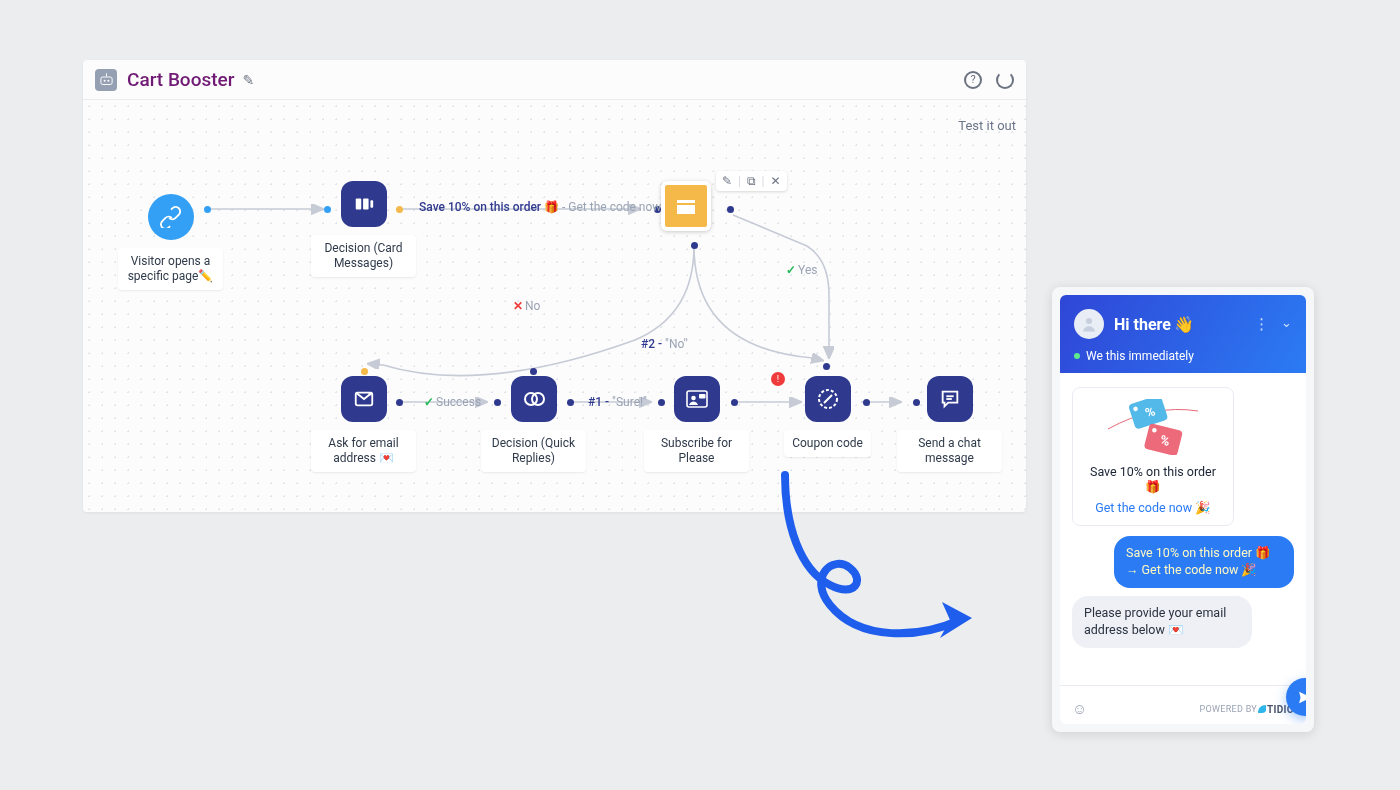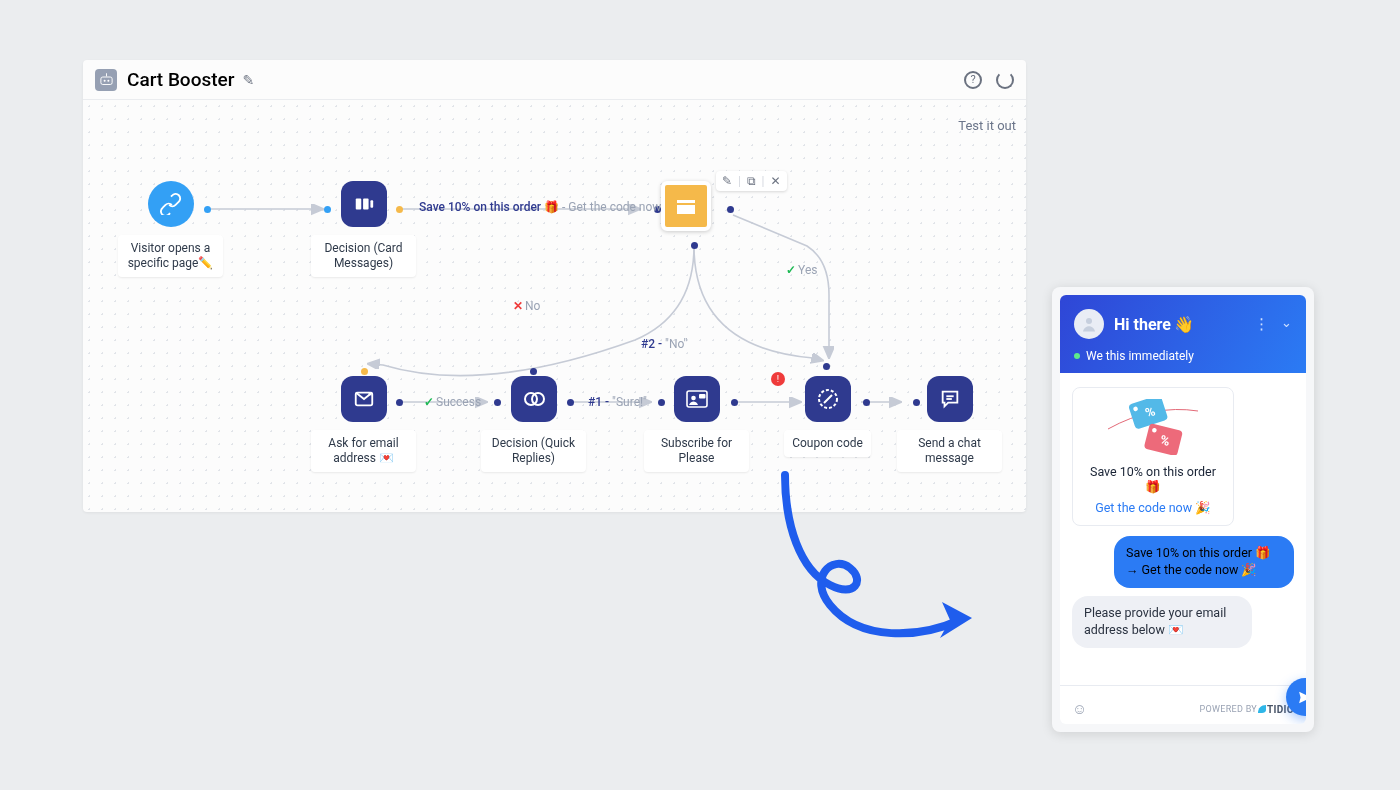--- a/index.html
+++ b/index.html
@@ -1,20 +1,20 @@
 <!DOCTYPE html>
 <html><head>
 <meta charset="utf-8">
 <style>
 *{box-sizing:border-box;margin:0;padding:0;font-family:-apple-system,BlinkMacSystemFont,"Segoe UI",Roboto,Arial,sans-serif}
 body{background:#ebedef;width:1400px;height:790px;overflow:hidden;position:relative}
 .builder{position:absolute;left:83px;top:60px;width:943px;height:452px;background:#fcfcfc;border-radius:4px;box-shadow:0 1px 3px rgba(0,0,0,.06)}
 .bheader{height:40px;border-bottom:1px solid #eaecef;display:flex;align-items:center;padding:0 12px}
 .boticon{width:22px;height:22px;background:#96a0b3;border-radius:4px;display:flex;align-items:center;justify-content:center;color:#fff;font-size:13px;margin-right:10px}
-.title{font-size:19px;font-weight:500;color:#000000}
+.title{font-size:19px;font-weight:500;color:#701a75}
 .editico{margin-left:8px;color:#6b7280;font-size:14px}
 .hright{margin-left:auto;display:flex;gap:14px;color:#6b7280;font-size:16px}
 .hico{width:18px;height:18px;border:2px solid #6b7280;border-radius:50%;display:flex;align-items:center;justify-content:center;font-size:11px}
 .canvas{position:relative;width:100%;height:412px;background-image:radial-gradient(circle,#e1e4e9 1px,transparent 1px);background-size:13px 13px}
 .testlink{position:absolute;right:10px;top:18px;color:#6b758a;font-size:13px}
 .node{position:absolute;display:flex;flex-direction:column;align-items:center;width:105px}
 .nodeicon{width:46px;height:46px;border-radius:12px;display:flex;align-items:center;justify-content:center;color:#fff}
 .nodeicon.round{border-radius:50%}
 .nodeicon.blue{background:#33a0f5}
 .nodeicon.navy{background:#2f3a8f}
@@ -49,21 +49,21 @@
 .ctitle{font-size:16px;font-weight:700;flex:1}
 .cicons{display:flex;gap:12px;font-size:15px;color:#cfe0ff}
 .csub{margin-top:10px;font-size:12px;display:flex;align-items:center;gap:6px}
 .gdot{width:6px;height:6px;border-radius:50%;background:#5eea8a;display:inline-block}
 .cbody{flex:1;padding:14px 12px 0;overflow:hidden}
 .card{background:#fff;border:1px solid #e8ebf1;border-radius:8px;padding:10px;width:162px;margin-bottom:10px}
 .cardimg{height:58px;display:flex;align-items:center;justify-content:center;margin-bottom:8px}
 .cardtxt{font-size:12.5px;text-align:center;color:#1a2436}
 .cardlink{font-size:12.5px;text-align:center;color:#2b7bf4;margin-top:6px}
 .bubble{border-radius:16px;padding:9px 12px;font-size:12.5px;line-height:1.35;margin-bottom:8px;max-width:180px}
-.bubble.sent{background:#2b7bf4;color:#000000;margin-left:auto}
+.bubble.sent{background:#2b7bf4;color:#fef9c3;margin-left:auto}
 .bubble.recv{background:#eef0f5;color:#2a3240}
 .cfoot{border-top:1px solid #e8ebf1;padding:8px 12px 6px}
 .cinput{color:#9aa3b4;font-size:13px;padding:4px 0}
 .cpow{display:flex;align-items:center;justify-content:space-between;margin-top:6px}
 .emoji{color:#9aa3b4;font-size:15px}
 .powtxt{font-size:9px;color:#9aa3b4;letter-spacing:.3px;display:flex;align-items:center;}
 .tidio{font-weight:700;color:#4a5568;font-size:10px}
 .sendfab{position:absolute;right:-18px;bottom:8px;width:38px;height:38px;border-radius:50%;background:#2b7bf4;display:flex;align-items:center;justify-content:center;box-shadow:0 4px 12px rgba(43,123,244,.4)}
 .sendfab svg{fill:#fff}
 
@@ -105,21 +105,21 @@
       <path d="M318 109 L555 109" marker-end="url(#ah)"></path>
       <path d="M650 115 L724 146 Q746 160 746 195 L746 256" marker-end="url(#ah)"></path>
       <path d="M611 146 Q611 215 552 240 Q400 295 300 265 L287 264" marker-end="url(#ah)"></path>
       <path d="M611 146 Q611 248 730 258 L738 260" marker-end="url(#ah)"></path>
       <path d="M318 302 L402 302" marker-end="url(#ah)"></path>
       <path d="M486 302 L566 302" marker-end="url(#ah)"></path>
       <path d="M652 302 L716 302" marker-end="url(#ah)"></path>
       <path d="M778 302 L816 302" marker-end="url(#ah)"></path>
     </svg>
 
-    <div class="node" style="left:35px;top:81px">
+    <div class="node" style="left:35px;top:94px">
       <div class="nodeicon round blue">
           <svg width="22" height="22" viewBox="0 0 24 24">
             <path d="M10 13a5 5 0 0 0 7 0l3-3a5 5 0 1 0-7-7l-1 1m1 9a5 5 0 0 0-7 0l-3 3a5 5 0 1 0 7 7l1-1" stroke="#fff" stroke-width="2" fill="none"></path>
           </svg>
         </div>
       <div class="nodelabel">Visitor opens a specific page✏️</div>
     </div>
     <div class="dot blue" style="left:121px;top:106px"></div>
     <div class="dot blue" style="left:241px;top:106px"></div>
 

